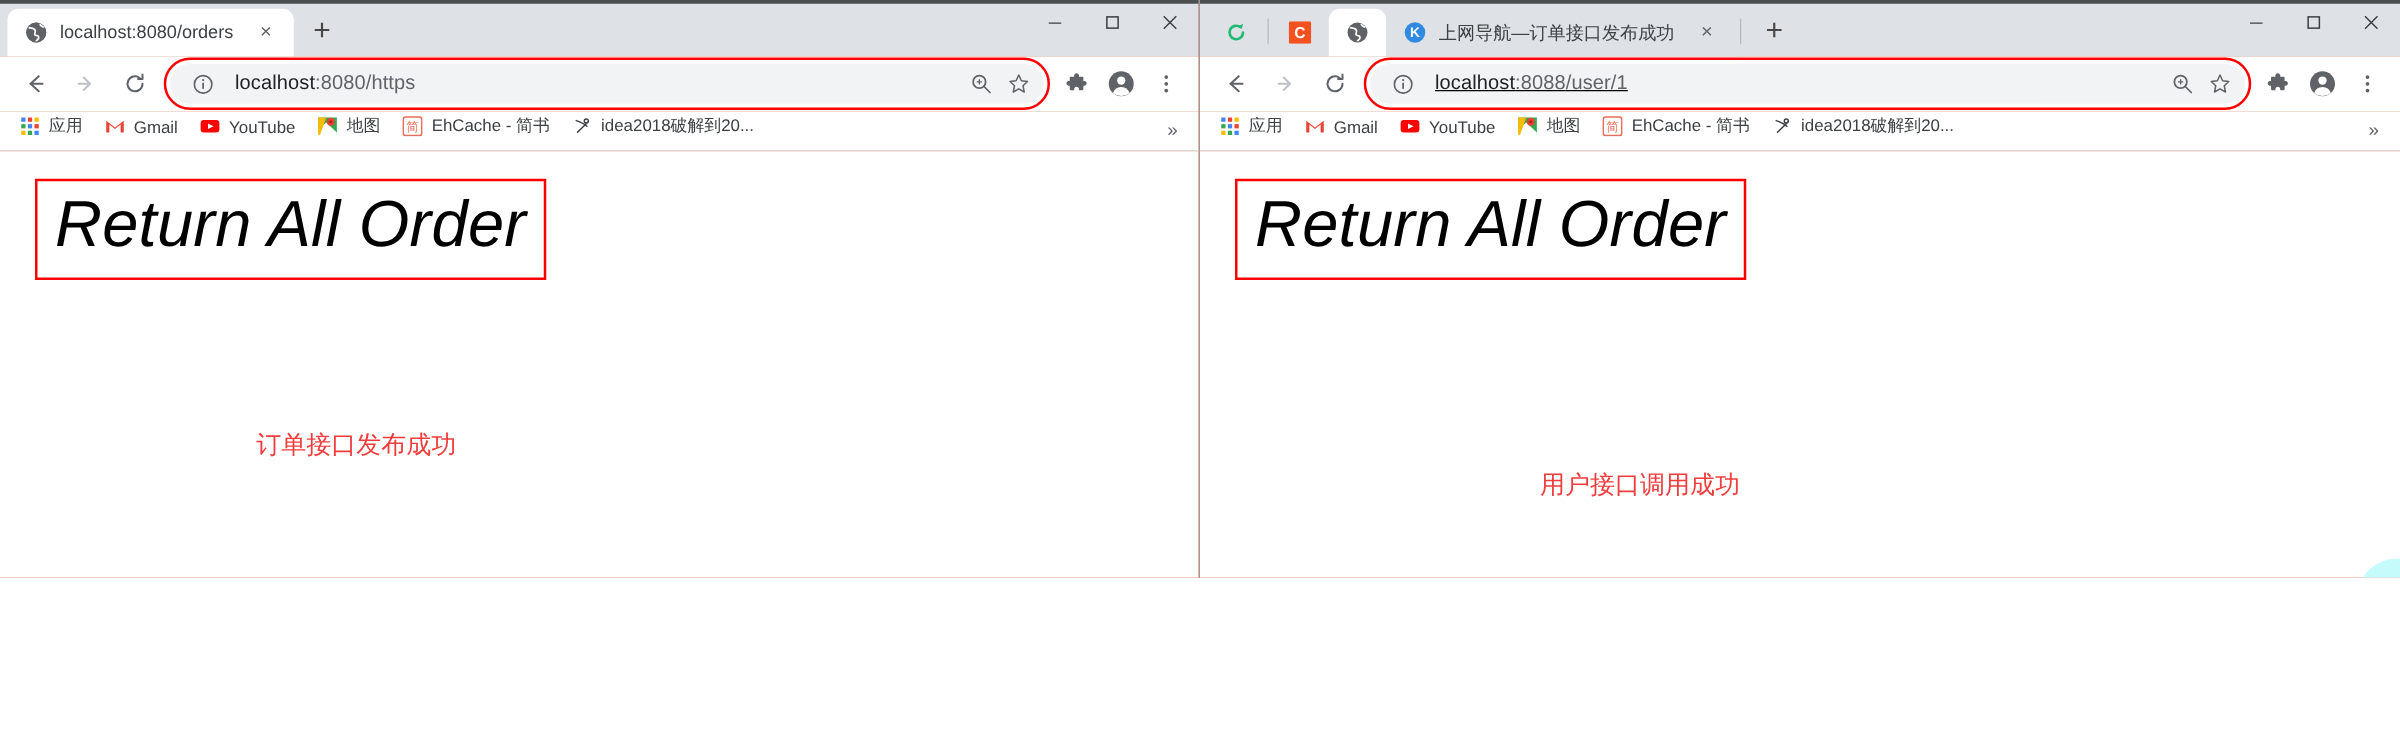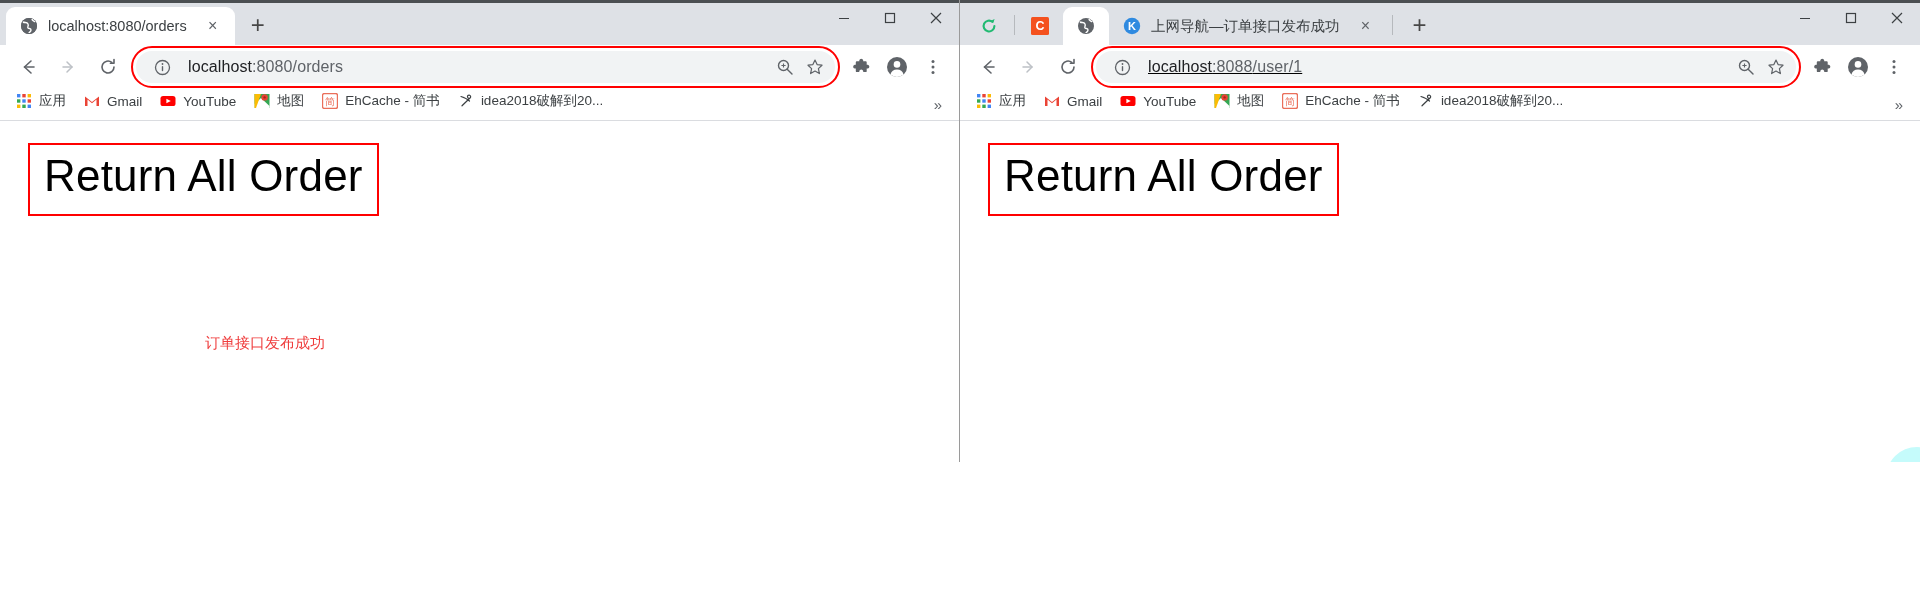--- a/index.html
+++ b/index.html
@@ -125,26 +125,27 @@
 
   
   .page { position: relative; background: #fff; height: calc(590px - 45px - 44px - 33px); overflow: hidden; }
   .heading-box {
     display: inline-block;
     border: 2px solid #ff0000;
     margin: 22px 0 0 28px;
     padding: 8px 14px 14px 14px;
   }
   .heading-box h1 {
-    font-size: 44px; font-weight: 400; color: #000;
+    font-size: 52px; font-weight: 400; color: #000;
     line-height: 1.06; letter-spacing: .2px;
     font-family: "Liberation Sans", "DejaVu Sans", sans-serif;
+    font-style: italic;
   }
   .red-note {
-    color: #ef3d3d; font-size: 15px;
+    color: #ef3d3d; font-size: 20px;
     font-family: "DejaVu Sans", "Liberation Sans", sans-serif;
   }
   .left-note  { margin: 118px 0 0 205px; }
   .right-note { margin: 150px 0 0 272px; }
 
   .cyan-blob {
     position: absolute; right: -28px; top: 326px;
     width: 62px; height: 62px; border-radius: 50%;
     background: #c5fbfb;
   }
@@ -218,21 +219,21 @@
       </div>
 
       <div class="omnibox" style="outline:2px solid #ff0000; outline-offset:3px; border-radius:16px;">
         <span class="omni-icon">
           <svg width="17" height="17" viewBox="0 0 17 17">
               <circle cx="8.5" cy="8.5" r="7" fill="none" stroke="currentColor" stroke-width="1.3"></circle>
               <circle cx="8.5" cy="5" r=".9" fill="currentColor"></circle>
               <rect x="7.8" y="7" width="1.4" height="5.2" rx=".7" fill="currentColor"></rect>
             </svg>
         </span>
-        <span class="omni-url"><span>localhost</span><span class="dim">:8080</span><span class="dim">/orders</span></span>
+        <span class="omni-url"><span>localhost</span><span class="dim">:8080</span><span class="dim">/https</span></span>
         <span class="omni-actions">
           <span class="omni-icon">
             <svg width="18" height="18" viewBox="0 0 18 18">
                 <circle cx="7.5" cy="7.5" r="5" fill="none" stroke="currentColor" stroke-width="1.4"></circle>
                 <path d="M11.2 11.2 L16 16" stroke="currentColor" stroke-width="1.4" stroke-linecap="round"></path>
                 <path d="M5.4 7.5h4.2M7.5 5.4v4.2" stroke="currentColor" stroke-width="1.1"></path>
               </svg>
           </span>
           <span class="omni-icon">
             <svg width="18" height="18" viewBox="0 0 18 18">
@@ -529,18 +530,19 @@
         </span>
         <span>idea2018破解到20...</span>
       </div>
       <div class="bm-overflow">»</div>
     </div>
 
     <div class="page">
       <div class="heading-box">
         <h1>Return All Order</h1>
       </div>
+      <div class="red-note right-note">用户接口调用成功</div>
       <div class="cyan-blob"></div>
       <div class="watermark">https://blog.csdn.net/qq_36963950</div>
     </div>
   </div>
 
 </div>
 
 </body></html>

